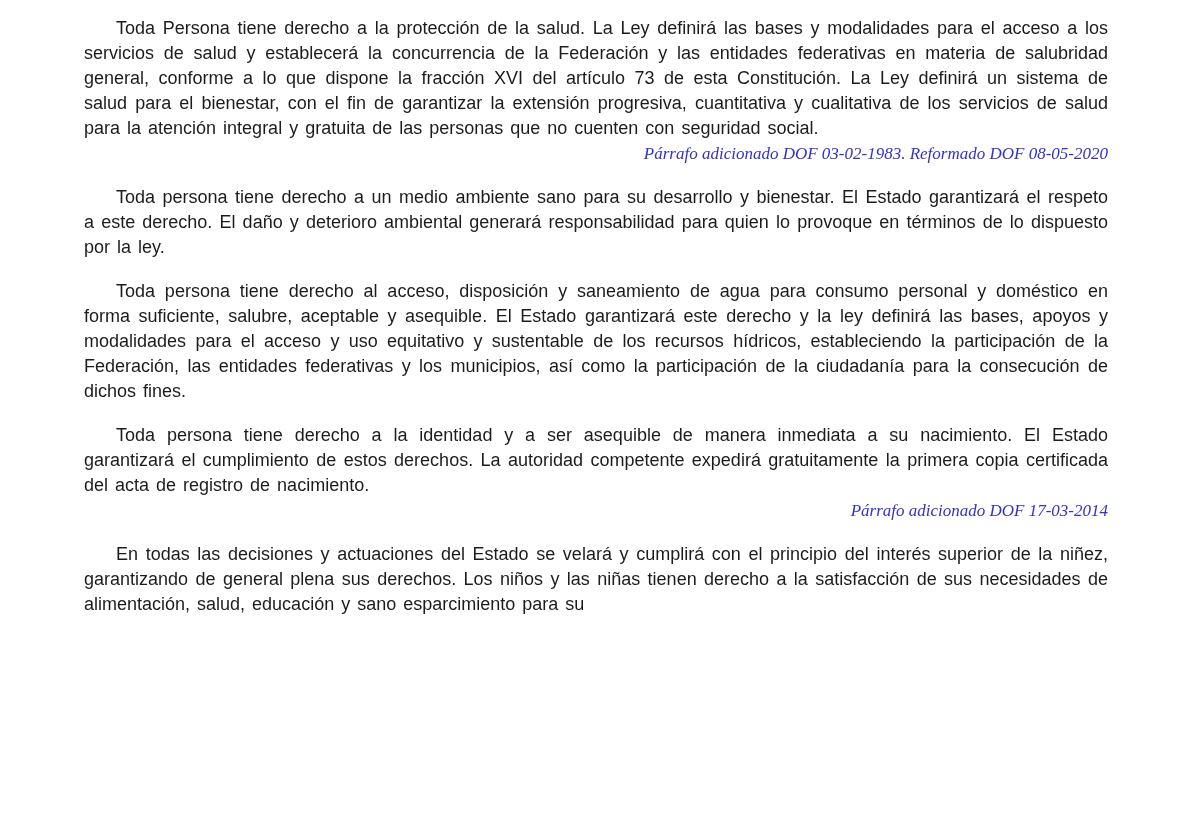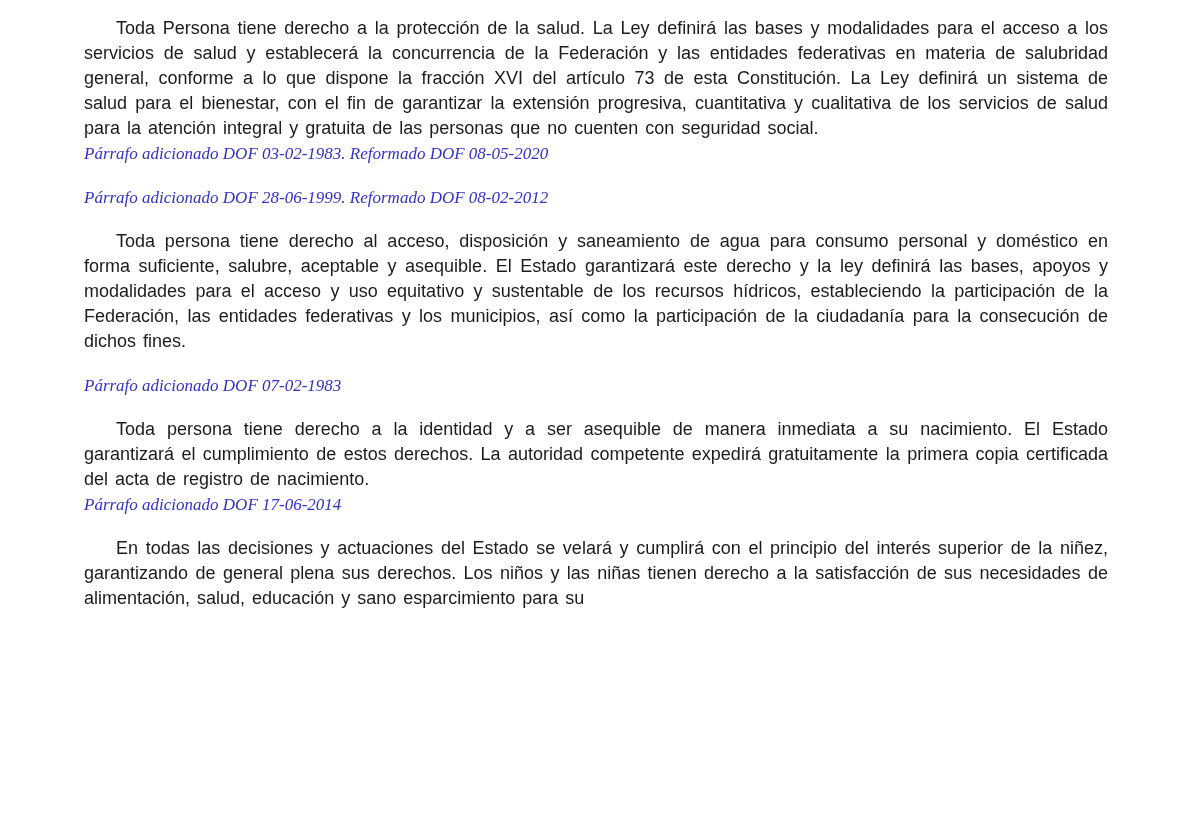--- a/index.html
+++ b/index.html
@@ -31,54 +31,53 @@
     text-indent: 32px;
     color: #1c1c1c;
     word-spacing: 2px;
     margin: 0;
   }
   .annotation {
     font-family: "Liberation Serif", serif;
     font-style: italic;
     font-size: 17px;
     line-height: 25px;
-    text-align: left;
+    text-align: right;
     color: #3232c8;
     margin: 0;
   }
   .annotation:empty {
     display: none;
   }
 </style>
 </head>
 <body>
 
 <div class="page">
   <div class="content">
 
     <div class="section">
       <p class="para">Toda Persona tiene derecho a la protección de la salud. La Ley definirá las bases y modalidades para el acceso a los servicios de salud y establecerá la concurrencia de la Federación y las entidades federativas en materia de salubridad general, conforme a lo que dispone la fracción XVI del artículo 73 de esta Constitución. La Ley definirá un sistema de salud para el bienestar, con el fin de garantizar la extensión progresiva, cuantitativa y cualitativa de los servicios de salud para la atención integral y gratuita de las personas que no cuenten con seguridad social.</p>
       <p class="annotation">Párrafo adicionado DOF 03-02-1983. Reformado DOF 08-05-2020</p>
     </div>
 
     <div class="section">
-      <p class="annotation">Párrafo adicionado DOF 28-06-1999. Reformado DOF 08-02-2012</p>
+      <p class="para">Toda persona tiene derecho a un medio ambiente sano para su desarrollo y bienestar. El Estado garantizará el respeto a este derecho. El daño y deterioro ambiental generará responsabilidad para quien lo provoque en términos de lo dispuesto por la ley.</p>
     </div>
 
     <div class="section">
       <p class="para">Toda persona tiene derecho al acceso, disposición y saneamiento de agua para consumo personal y doméstico en forma suficiente, salubre, aceptable y asequible. El Estado garantizará este derecho y la ley definirá las bases, apoyos y modalidades para el acceso y uso equitativo y sustentable de los recursos hídricos, estableciendo la participación de la Federación, las entidades federativas y los municipios, así como la participación de la ciudadanía para la consecución de dichos fines.</p>
     </div>
 
     <div class="section">
-      <p class="annotation">Párrafo adicionado DOF 07-02-1983</p>
     </div>
 
     <div class="section">
       <p class="para">Toda persona tiene derecho a la identidad y a ser asequible de manera inmediata a su nacimiento. El Estado garantizará el cumplimiento de estos derechos. La autoridad competente expedirá gratuitamente la primera copia certificada del acta de registro de nacimiento.</p>
-      <p class="annotation">Párrafo adicionado DOF 17-06-2014</p>
+      <p class="annotation">Párrafo adicionado DOF 17-03-2014</p>
     </div>
 
     <div class="section">
       <p class="para">En todas las decisiones y actuaciones del Estado se velará y cumplirá con el principio del interés superior de la niñez, garantizando de general plena sus derechos. Los niños y las niñas tienen derecho a la satisfacción de sus necesidades de alimentación, salud, educación y sano esparcimiento para su</p>
 
     </div>
 
   </div>
 </div>
 

